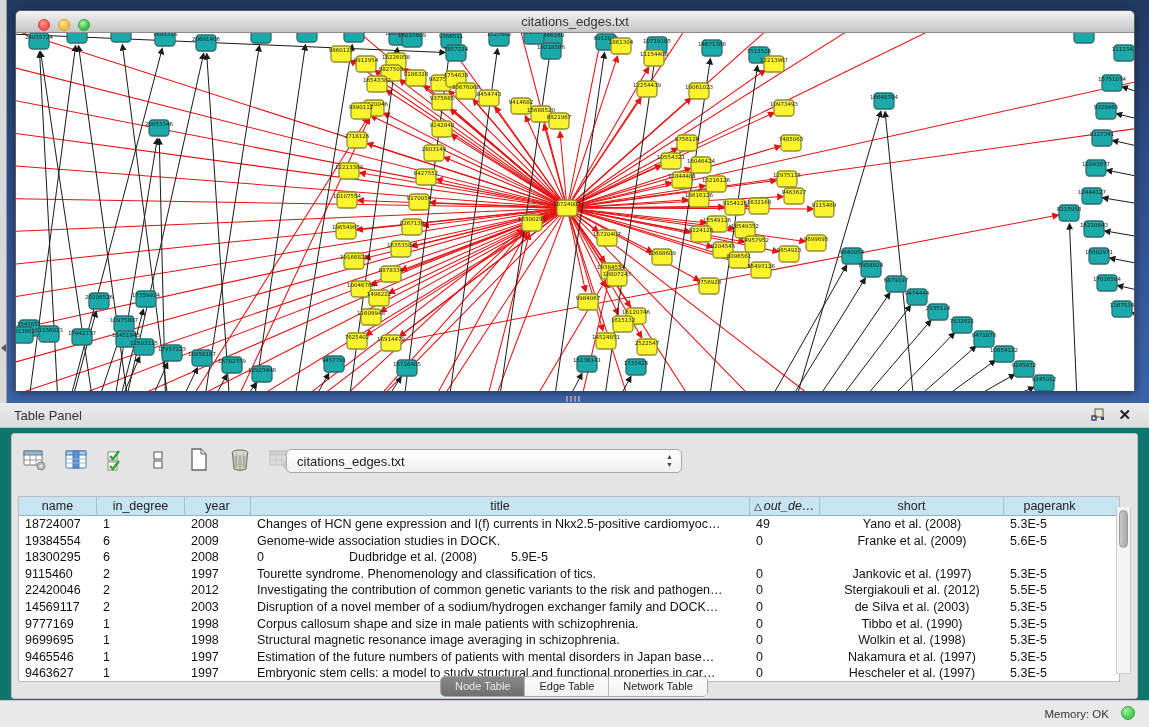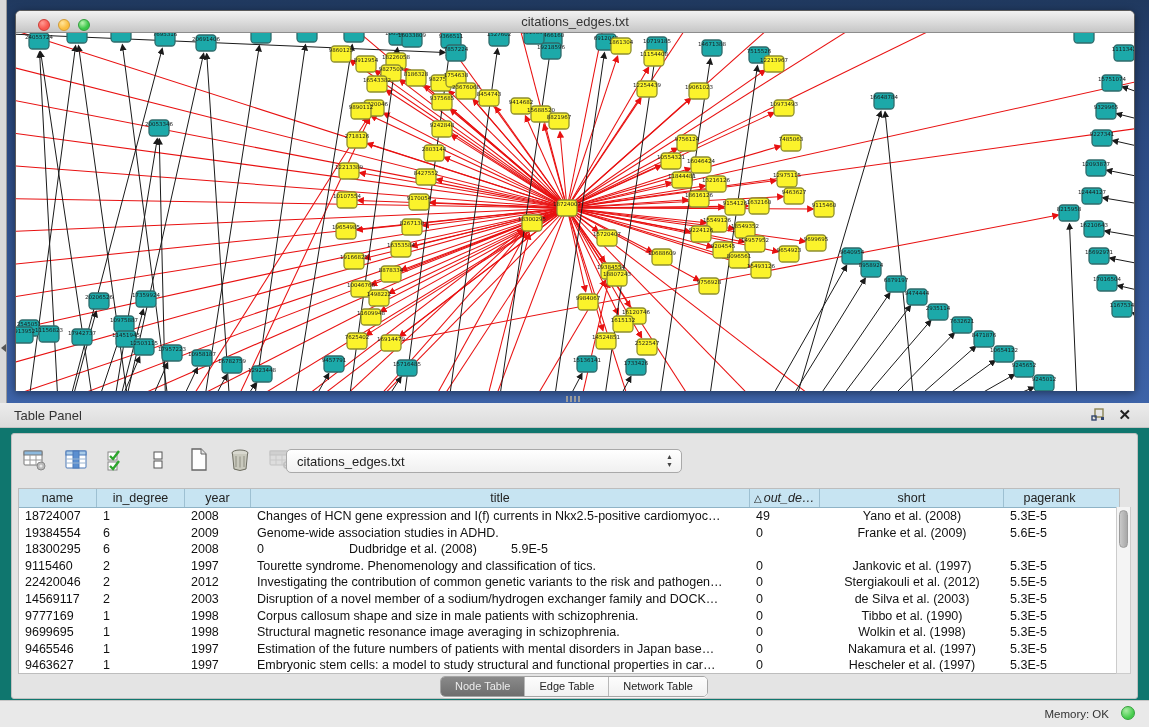--- a/index.html
+++ b/index.html
@@ -36,21 +36,21 @@
                  background:#e4e4e4; border:1px solid #c0c0c0; border-radius:3px; }
   .toolbar { position:absolute; left:10px; top:10px; height:32px; display:flex; align-items:center; gap:15px; }
   .tb-ic { width:26px; height:26px; display:flex; align-items:center; justify-content:center; }
   .fx { font-family:"Liberation Serif",serif; font-style:italic; font-weight:bold; font-size:15px; color:#222; }
   .fx small { font-size:10px; }
   .combo { position:absolute; left:274px; top:15px; width:396px; height:24px; border:1px solid #a9a9a9; border-radius:5px;
            background:linear-gradient(180deg,#ffffff,#f0f0f0); font-size:13px; color:#222; }
   .combo .val { position:absolute; left:10px; top:4px; }
   .combo .arrows { position:absolute; right:8px; top:3px; font-size:7px; color:#444; line-height:8px; text-align:center; }
   
-  .tbl { position:absolute; left:6px; top:54px; width:1102px; height:186px; background:#fff; border:1px solid #bdbdbd; overflow:hidden; }
+  .tbl { position:absolute; left:6px; top:62px; width:1102px; height:186px; background:#fff; border:1px solid #bdbdbd; overflow:hidden; }
   .thead { display:flex; height:19px; background:#c7e4f2; border-bottom:1px solid #8fb3c6; }
   .th { font-size:12.5px; color:#222; text-align:center; line-height:19px; border-right:1px solid #9dc0d2; overflow:hidden; white-space:nowrap; }
   .th.sorted { text-align:left; padding-left:4px;font-style:italic; }
   .th .sort-glyph { font-family:"DejaVu Sans",sans-serif; font-size:10px; margin-right:2px; }
   .th:last-child { border-right:none; }
   .trow { display:flex; height:16.6px; background:#fff; }
   .td { font-size:12.5px; color:#111; line-height:16.6px; white-space:nowrap; overflow:hidden; padding-left:6px; }
   .td.center { text-align:center; padding-left:0; }
   .vsb { position:absolute; right:6px; top:73px; width:15px; height:167px; background:#f4f4f4; border:1px solid #cccccc; border-top:none; }
   .vsb .thumb { position:absolute; left:2px; top:3px; width:9px; height:38px; border-radius:5px;
@@ -897,21 +897,21 @@
             <div class="td" style="width: 66px;">2008</div>
             <div class="td" style="width: 499px;">Changes of HCN gene expression and I(f) currents in Nkx2.5-positive cardiomyoc…</div>
             <div class="td" style="width: 70px;">49</div>
             <div class="td center" style="width: 184px;">Yano et al. (2008)</div>
             <div class="td" style="width: 91px;">5.3E-5</div>
           </div>
           <div class="trow">
             <div class="td" style="width: 78px;">19384554</div>
             <div class="td" style="width: 88px;">6</div>
             <div class="td" style="width: 66px;">2009</div>
-            <div class="td" style="width: 499px;">Genome-wide association studies in ADHD.</div>
+            <div class="td" style="width: 499px;">Genome-wide association studies in DOCK.</div>
             <div class="td" style="width: 70px;">0</div>
             <div class="td center" style="width: 184px;">Franke et al. (2009)</div>
             <div class="td" style="width: 91px;">5.6E-5</div>
           </div>
           <div class="trow">
             <div class="td" style="width: 78px;">18300295</div>
             <div class="td" style="width: 88px;">6</div>
             <div class="td" style="width: 66px;">2008</div>
             <div class="td" style="width: 70px;">0</div>
             <div class="td center" style="width: 184px;">Dudbridge et al. (2008)</div>

